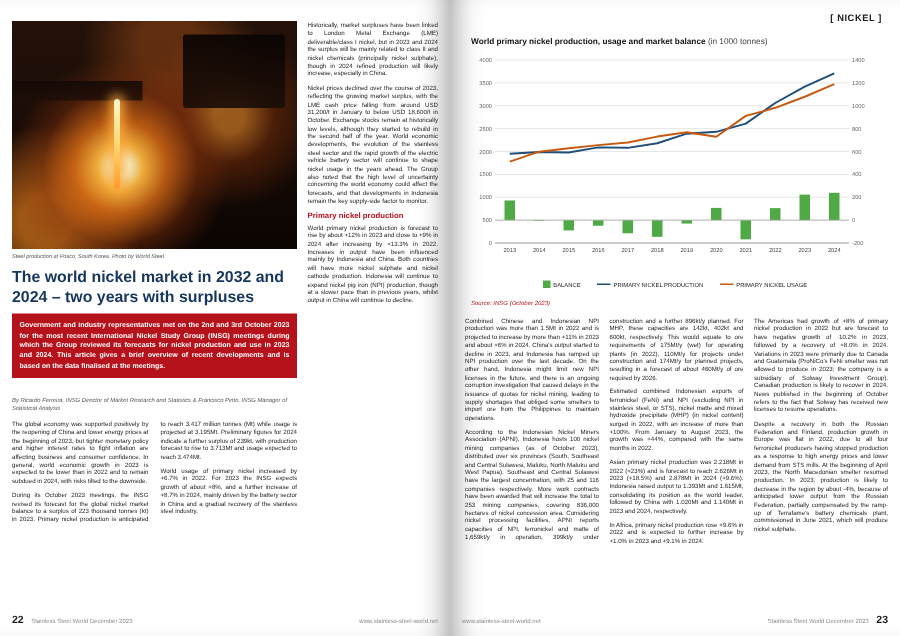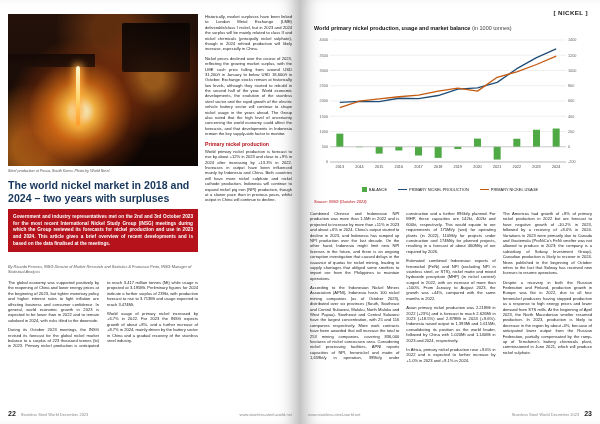--- a/index.html
+++ b/index.html
@@ -81,21 +81,21 @@
 
   <div class="page left">
 
     <div class="photo">
       <div class="machine"></div>
       <div class="gantry"></div>
       <div class="pour"></div>
     </div>
     <div class="photo-caption">Steel production at Posco, South Korea. Photo by World Steel.</div>
 
-    <h1 class="headline">The world nickel market in 2018 and 2024 – two years with surpluses</h1>
+    <h1 class="headline">The world nickel market in 2032 and 2024 – two years with surpluses</h1>
 
     <div class="standfirst">Government and industry representatives met on the 2nd and 3rd October 2023 for the most recent International Nickel Study Group (INSG) meetings during which the Group reviewed its forecasts for nickel production and use in 2023 and 2024. This article gives a brief overview of recent developments and is based on the data finalised at the meetings.</div>
 
     <div class="byline">By Ricardo Ferreira, INSG Director of Market Research and Statistics &amp; Francisco Pinto, INSG Manager of Statistical Analysis</div>
 
     <div class="twocol body-text">
       <p>The global economy was supported positively by the reopening of China and lower energy prices at the beginning of 2023, but tighter monetary policy and higher interest rates to fight inflation are affecting business and consumer confidence. In general, world economic growth in 2023 is expected to be lower than in 2022 and to remain subdued in 2024, with risks tilted to the downside.</p>
       <p>During its October 2023 meetings, the INSG revised its forecast for the global nickel market balance to a surplus of 223 thousand tonnes (kt) in 2023. Primary nickel production is anticipated to reach 3.417 million tonnes (Mt) while usage is projected at 3.195Mt. Preliminary figures for 2024 indicate a further surplus of 239kt, with production forecast to rise to 3.713Mt and usage expected to reach 3.474Mt.</p>
       <p>World usage of primary nickel increased by +6.7% in 2022. For 2023 the INSG expects growth of about +8%, and a further increase of +8.7% in 2024, mainly driven by the battery sector in China and a gradual recovery of the stainless steel industry.</p>
     </div>

